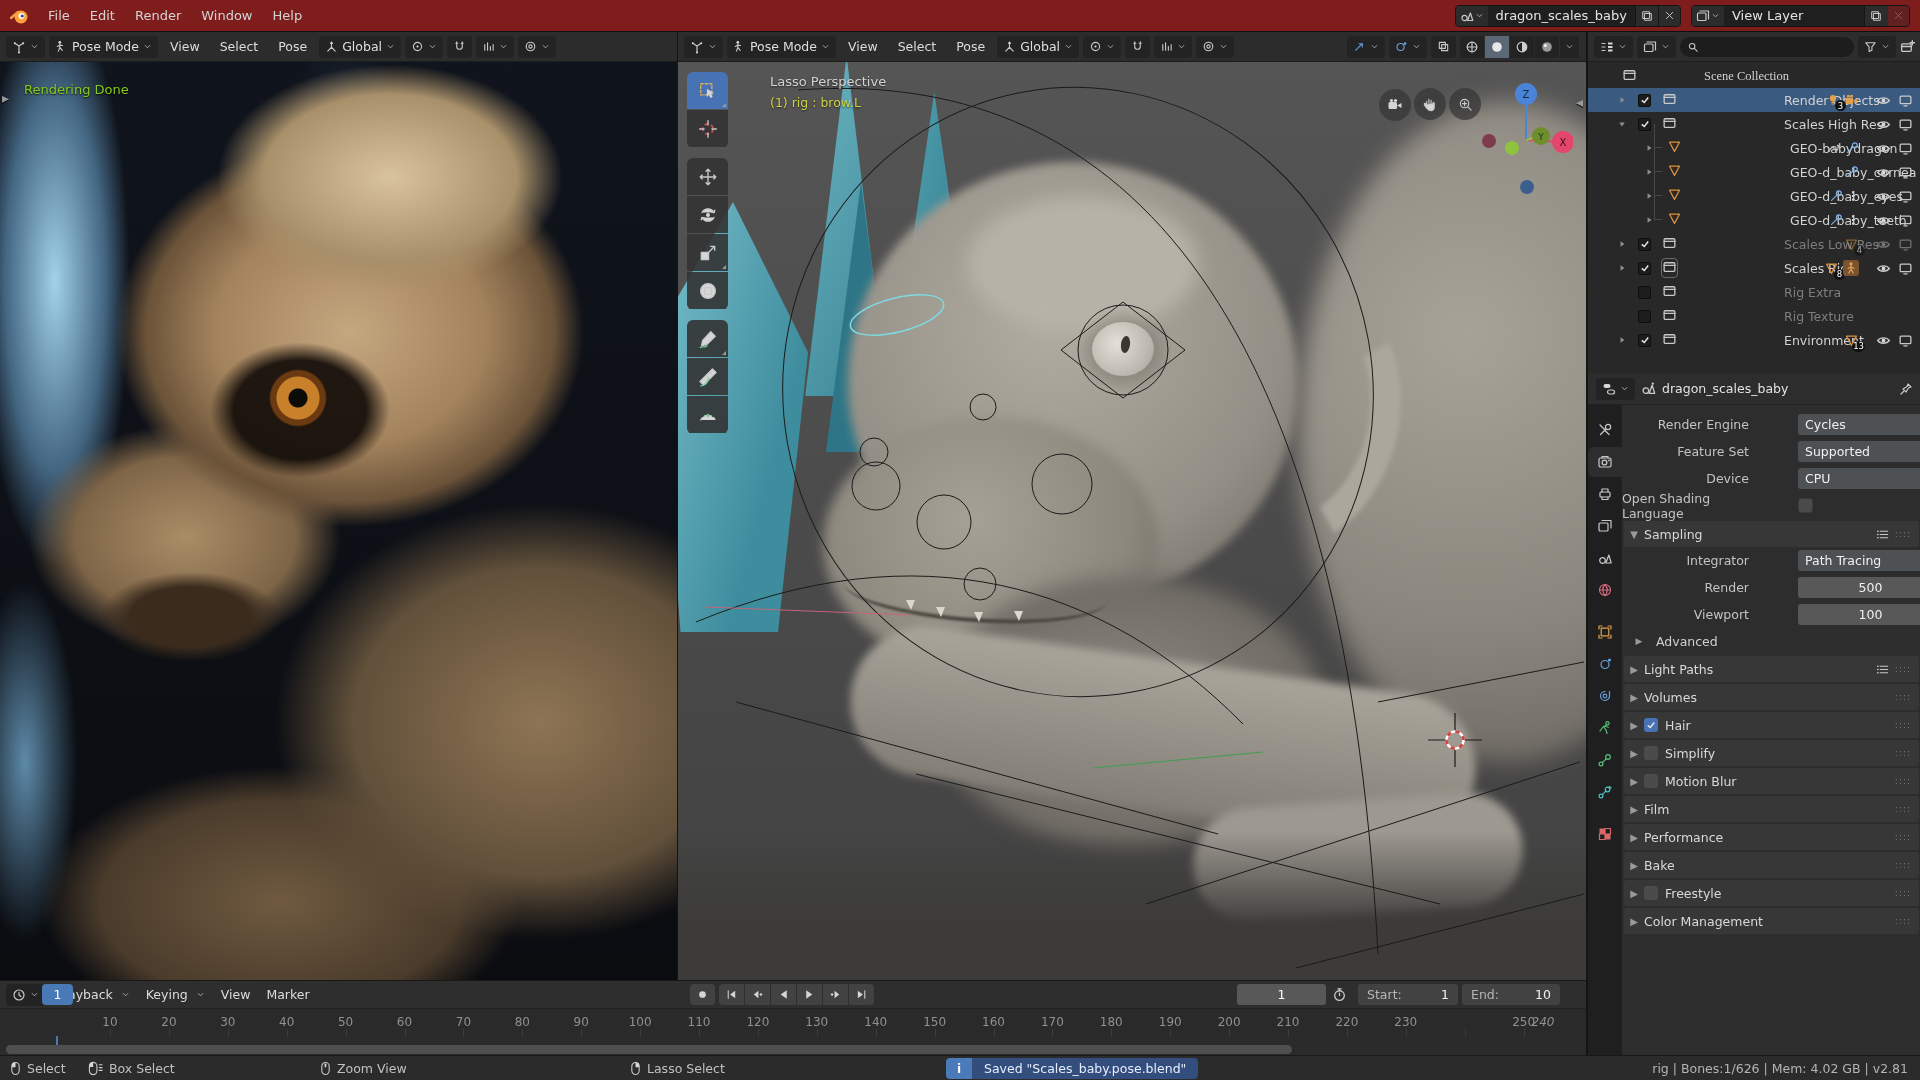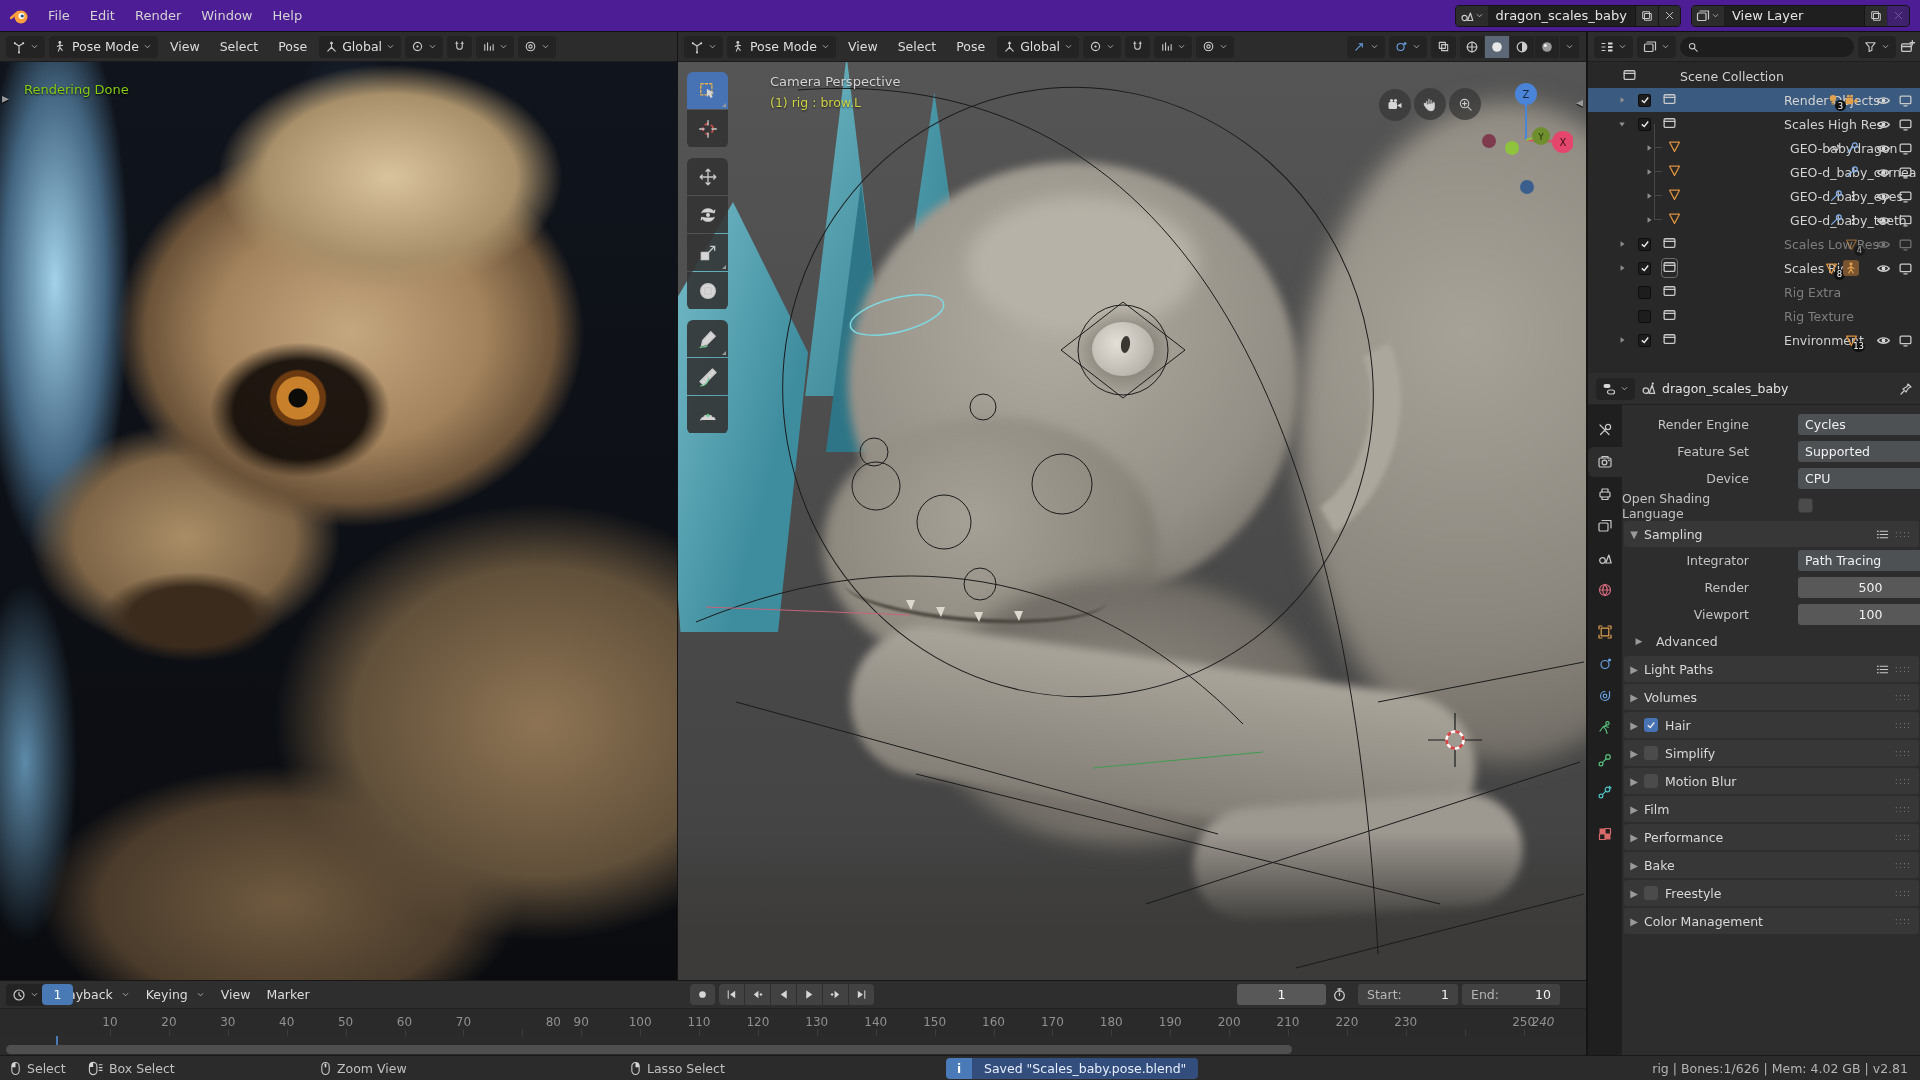--- a/index.html
+++ b/index.html
@@ -19,21 +19,21 @@
   .blf{fill:#69a0e0;stroke:none;}
   .pk{stroke:#d56a7e;}
   .pk2f{fill:#d86a6a;stroke:none;}
   .pk2{stroke:#d86a6a;}
   .g{stroke:#58c07c;}
   .tl{stroke:#4fc3c7;}
   .gn{stroke:#6fce8f;}
   .y{stroke:#e8b34b;}
 
   
-  #topbar{left:0;top:0;width:1920px;height:32px;background:#4c1d95;display:flex;align-items:center;border-bottom:1px solid #101010;}
+  #topbar{left:0;top:0;width:1920px;height:32px;background:#7f1d1d;display:flex;align-items:center;border-bottom:1px solid #101010;}
   #topbar .logo{margin:0 8px 0 10px;}
   .menu-item{padding:3px 10px;color:#d3d3d3;border-radius:4px;}
   #ws-tabs{display:flex;margin-left:18px;align-items:center;height:32px;}
   .ws-tab{padding:5px 14px;color:#8f8f8f;border-radius:5px 5px 0 0;margin-right:1px;}
   .ws-tab.active{background:#424242;color:#f0f0f0;}
   #topbar-right{margin-left:auto;display:flex;gap:10px;margin-right:10px;}
   .idblock{display:flex;height:22px;border-radius:4px;overflow:hidden;border:1px solid #141414;}
   .idblock .ibtn{background:#2c2c2c;display:flex;align-items:center;padding:0 4px;gap:1px;}
   .idblock .ifield{background:#1f1f1f;display:flex;align-items:center;padding:0 8px;color:#e4e4e4;min-width:120px;}
   .idblock .iaction{background:#2c2c2c;display:flex;align-items:center;padding:0 5px;border-left:1px solid #161616;color:#bbb;}
@@ -538,21 +538,21 @@
       <path d="M28 545 L 232 553" stroke="#c4647a" fill="none"></path>
       <path d="M415 706 L 585 690" stroke="#3f9d4f" fill="none"></path>
       <ellipse cx="219" cy="253" rx="48" ry="17" transform="rotate(-14 219 253)" stroke="#7fd9e2" fill="none" stroke-width="1.5"></ellipse>
       <g transform="translate(777,678)">
         <path d="M0 -27V-10M0 10V27M-27 0H-10M10 0H27" stroke="#1b1b1b" stroke-width="1.2"></path>
         <circle r="8.5" fill="none" stroke="#d84545" stroke-width="2.6"></circle>
         <circle r="8.5" fill="none" stroke="#ffffff" stroke-width="2.6" stroke-dasharray="4.45 4.45"></circle>
       </g>
     </svg>
 
-    <div class="vp-title">Camera Perspective</div>
+    <div class="vp-title">Lasso Perspective</div>
     <div class="vp-sub">(1) rig : brow.L</div>
 
     <div id="v3d-tools">
         <div class="tgroup">
           <div class="tbtn active">
             <span class="ic">
               <svg width="20" height="20" viewBox="0 0 18 18">
                 <rect x="2.5" y="2.5" width="10" height="10" class="s y" stroke-dasharray="2.2 1.8"></rect>
                 <path d="M8 7l6.5 4-2.8.5 1.5 3-1.9.9-1.5-3L8 14.6z" class="w"></path>
               </svg>
@@ -729,21 +729,21 @@
             <path d="M11.5 1.5v4M9.5 3.5h4" class="s"></path>
           </svg>
         </span>
     </div>
     <div id="outliner-rows">
         <div class="orow">
           <span class="oicon" style="left: 34px;"><svg width="15" height="15" viewBox="0 0 14 14">
               <rect x="2" y="3.5" width="10" height="8" rx="1" class="s"></rect>
               <path d="M2 6h10" class="s"></path>
             </svg></span>
-          <span class="olabel" style="margin-left: 34px; position: absolute; left: 58px;">Scene Collection</span>
+          <span class="olabel" style="margin-left: 58px; position: absolute; left: 58px; font-family: Liberation Serif, serif;">Scene Collection</span>
         </div>
         <div class="orow selected">
           <span class="oarrow" style="left: 28px;"><span class="ic">
               <svg width="10" height="10" viewBox="0 0 14 14">
                 <path d="M5 3.2 10.5 7 5 10.8z" class="f"></path>
               </svg>
             </span></span>
           <span class="ochk" style="left: 50px;">
             <span class="ic">
               <svg width="10" height="10" viewBox="0 0 14 14">
@@ -1510,21 +1510,21 @@
       <span class="rnum" style="left: 227.81px;">30</span>
       <span class="rtick" style="left: 227.81px;"></span>
       <span class="rnum" style="left: 286.71px;">40</span>
       <span class="rtick" style="left: 286.71px;"></span>
       <span class="rnum" style="left: 345.61px;">50</span>
       <span class="rtick" style="left: 345.61px;"></span>
       <span class="rnum" style="left: 404.51px;">60</span>
       <span class="rtick" style="left: 404.51px;"></span>
       <span class="rnum" style="left: 463.41px;">70</span>
       <span class="rtick" style="left: 463.41px;"></span>
-      <span class="rnum" style="left: 522.31px; margin-left: 31px;">80</span>
+      <span class="rnum" style="left: 522.31px;">80</span>
       <span class="rtick" style="left: 522.31px;"></span>
       <span class="rnum" style="left: 581.21px;">90</span>
       <span class="rtick" style="left: 581.21px;"></span>
       <span class="rnum" style="left: 640.11px;">100</span>
       <span class="rtick" style="left: 640.11px;"></span>
       <span class="rnum" style="left: 699.01px;">110</span>
       <span class="rtick" style="left: 699.01px;"></span>
       <span class="rnum" style="left: 757.91px;">120</span>
       <span class="rtick" style="left: 757.91px;"></span>
       <span class="rnum" style="left: 816.81px;">130</span>

